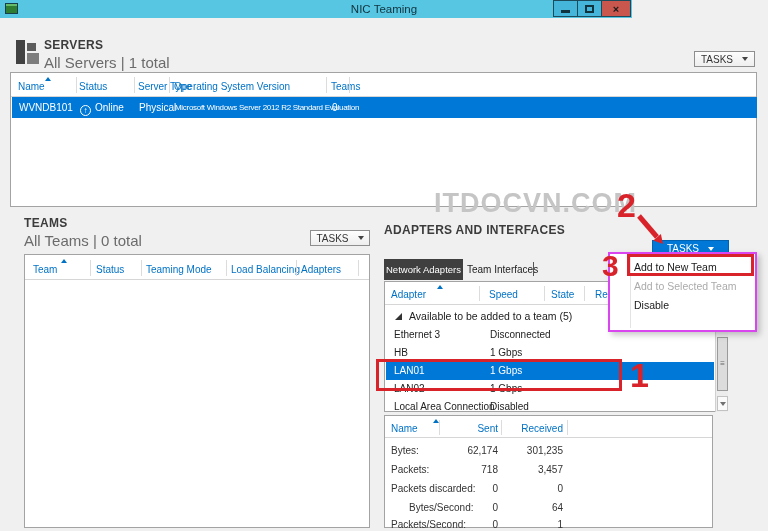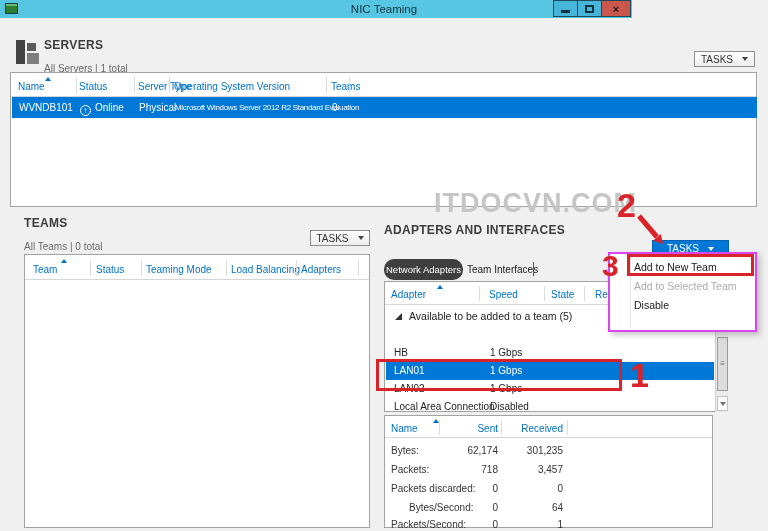--- a/index.html
+++ b/index.html
@@ -18,21 +18,21 @@
   .winbtns { position:absolute; right:1px; top:0; height:17px; display:flex; z-index:3; }
   .wbtn { height:17px; border:1px solid #1c4a5a; margin-left:-1px; display:flex;
           align-items:center; justify-content:center; cursor:pointer; }
   .wbtn.min, .wbtn.max { width:25px; background:#45b6d9; }
   .wbtn.close { width:30px; background:#c9574d; font-size:11px; font-weight:bold; color:#1a1a1a; }
   .glyph-min { width:9px; height:3px; background:#10333e; margin-top:5px; }
   .glyph-max { width:9px; height:8px; border:2px solid #10333e; background:transparent; }
 
   
   .sec-title { font-size:12px; font-weight:bold; color:#3c3c3c; letter-spacing:.3px; }
-  .sec-sub   { font-size:10px; color:#6b6b6b; margin-top:11px; }
+  .sec-sub   { font-size:15px; color:#6b6b6b; margin-top:2px; }
 
   .srv-icon { position:absolute; left:16px; top:40px; width:24px; height:24px; }
   .srv-icon .b1 { position:absolute; left:0; top:0; width:9px; height:24px; background:#424242; }
   .srv-icon .b2 { position:absolute; left:11px; top:3px; width:9px; height:8px; background:#5c5c5c; }
   .srv-icon .b3 { position:absolute; left:11px; top:13px; width:12px; height:11px; background:#7d7d7d; }
 
   
   .tasks-btn { position:absolute; height:16px; background:linear-gradient(#fdfdfd,#eeeeee);
                border:1px solid #8e8e8e; font-size:10px; color:#333; display:flex;
                align-items:center; justify-content:center; gap:9px; cursor:pointer;
@@ -57,21 +57,21 @@
   .online-circ { display:inline-block; width:11px; height:11px; border:1px solid #fff; border-radius:50%;
                  font-size:8px; line-height:10px; text-align:center; vertical-align:-2px; margin-right:4px; }
 
   
   .watermark { position:absolute; left:434px; top:188px; font-size:27px; font-weight:bold;
                color:#c5c5c5; letter-spacing:1px; z-index:5; }
 
   
   .tab-active { position:absolute; left:384px; top:259px; width:79px; height:21px; background:#3f3f3f;
                 color:#fff; font-size:9.5px; display:flex; align-items:center; justify-content:center;
-                cursor:pointer; z-index:2;border-radius:10px; }
+                cursor:pointer; z-index:2; }
   .tab-idle { position:absolute; left:467px; top:259px; height:21px; color:#222; font-size:10px;
               display:flex; align-items:center; cursor:pointer; }
   .tab-div { position:absolute; left:533px; top:262px; width:1px; height:14px; background:#555; }
 
   
   .arow { position:absolute; left:1px; width:328px; height:18px; font-size:10px; color:#222; cursor:pointer; }
   .arow .nm { position:absolute; left:8px; top:3px; }
   .arow .sp { position:absolute; left:104px; top:3px; }
   .arow.sel { background:#0078d7; color:#fff; }
   .tri-group { display:inline-block; width:0; height:0; border-bottom:7px solid #333;
@@ -205,20 +205,24 @@
   <span class="th" style="left:210px;top:7px;">Reason</span>
   <span class="vsep" style="left:94px; top:4px; height:15px;"></span>
   <span class="vsep" style="left:159px;top:4px; height:15px;"></span>
   <span class="vsep" style="left:199px;top:4px; height:15px;"></span>
   <span class="hdrline" style="top:22px;"></span>
 
   <div class="abs" style="left:10px; top:28px; font-size:10.5px; color:#222;">
     <span class="tri-group"></span><span>Available to be added to a team (5)</span>
   </div>
 
+  <div class="arow" style="top:44px;">
+    <span class="nm">Ethernet 3</span>
+      <span class="sp">Disconnected</span>
+  </div>
   <div class="arow" style="top:62px;">
     <span class="nm">HB</span>
       <span class="sp">1 Gbps</span>
   </div>
   <div class="arow sel" style="top:80px;">
     <span class="nm">LAN01</span>
       <span class="sp">1 Gbps</span>
   </div>
   <div class="arow" style="top:98px;">
     <span class="nm">LAN02</span>

